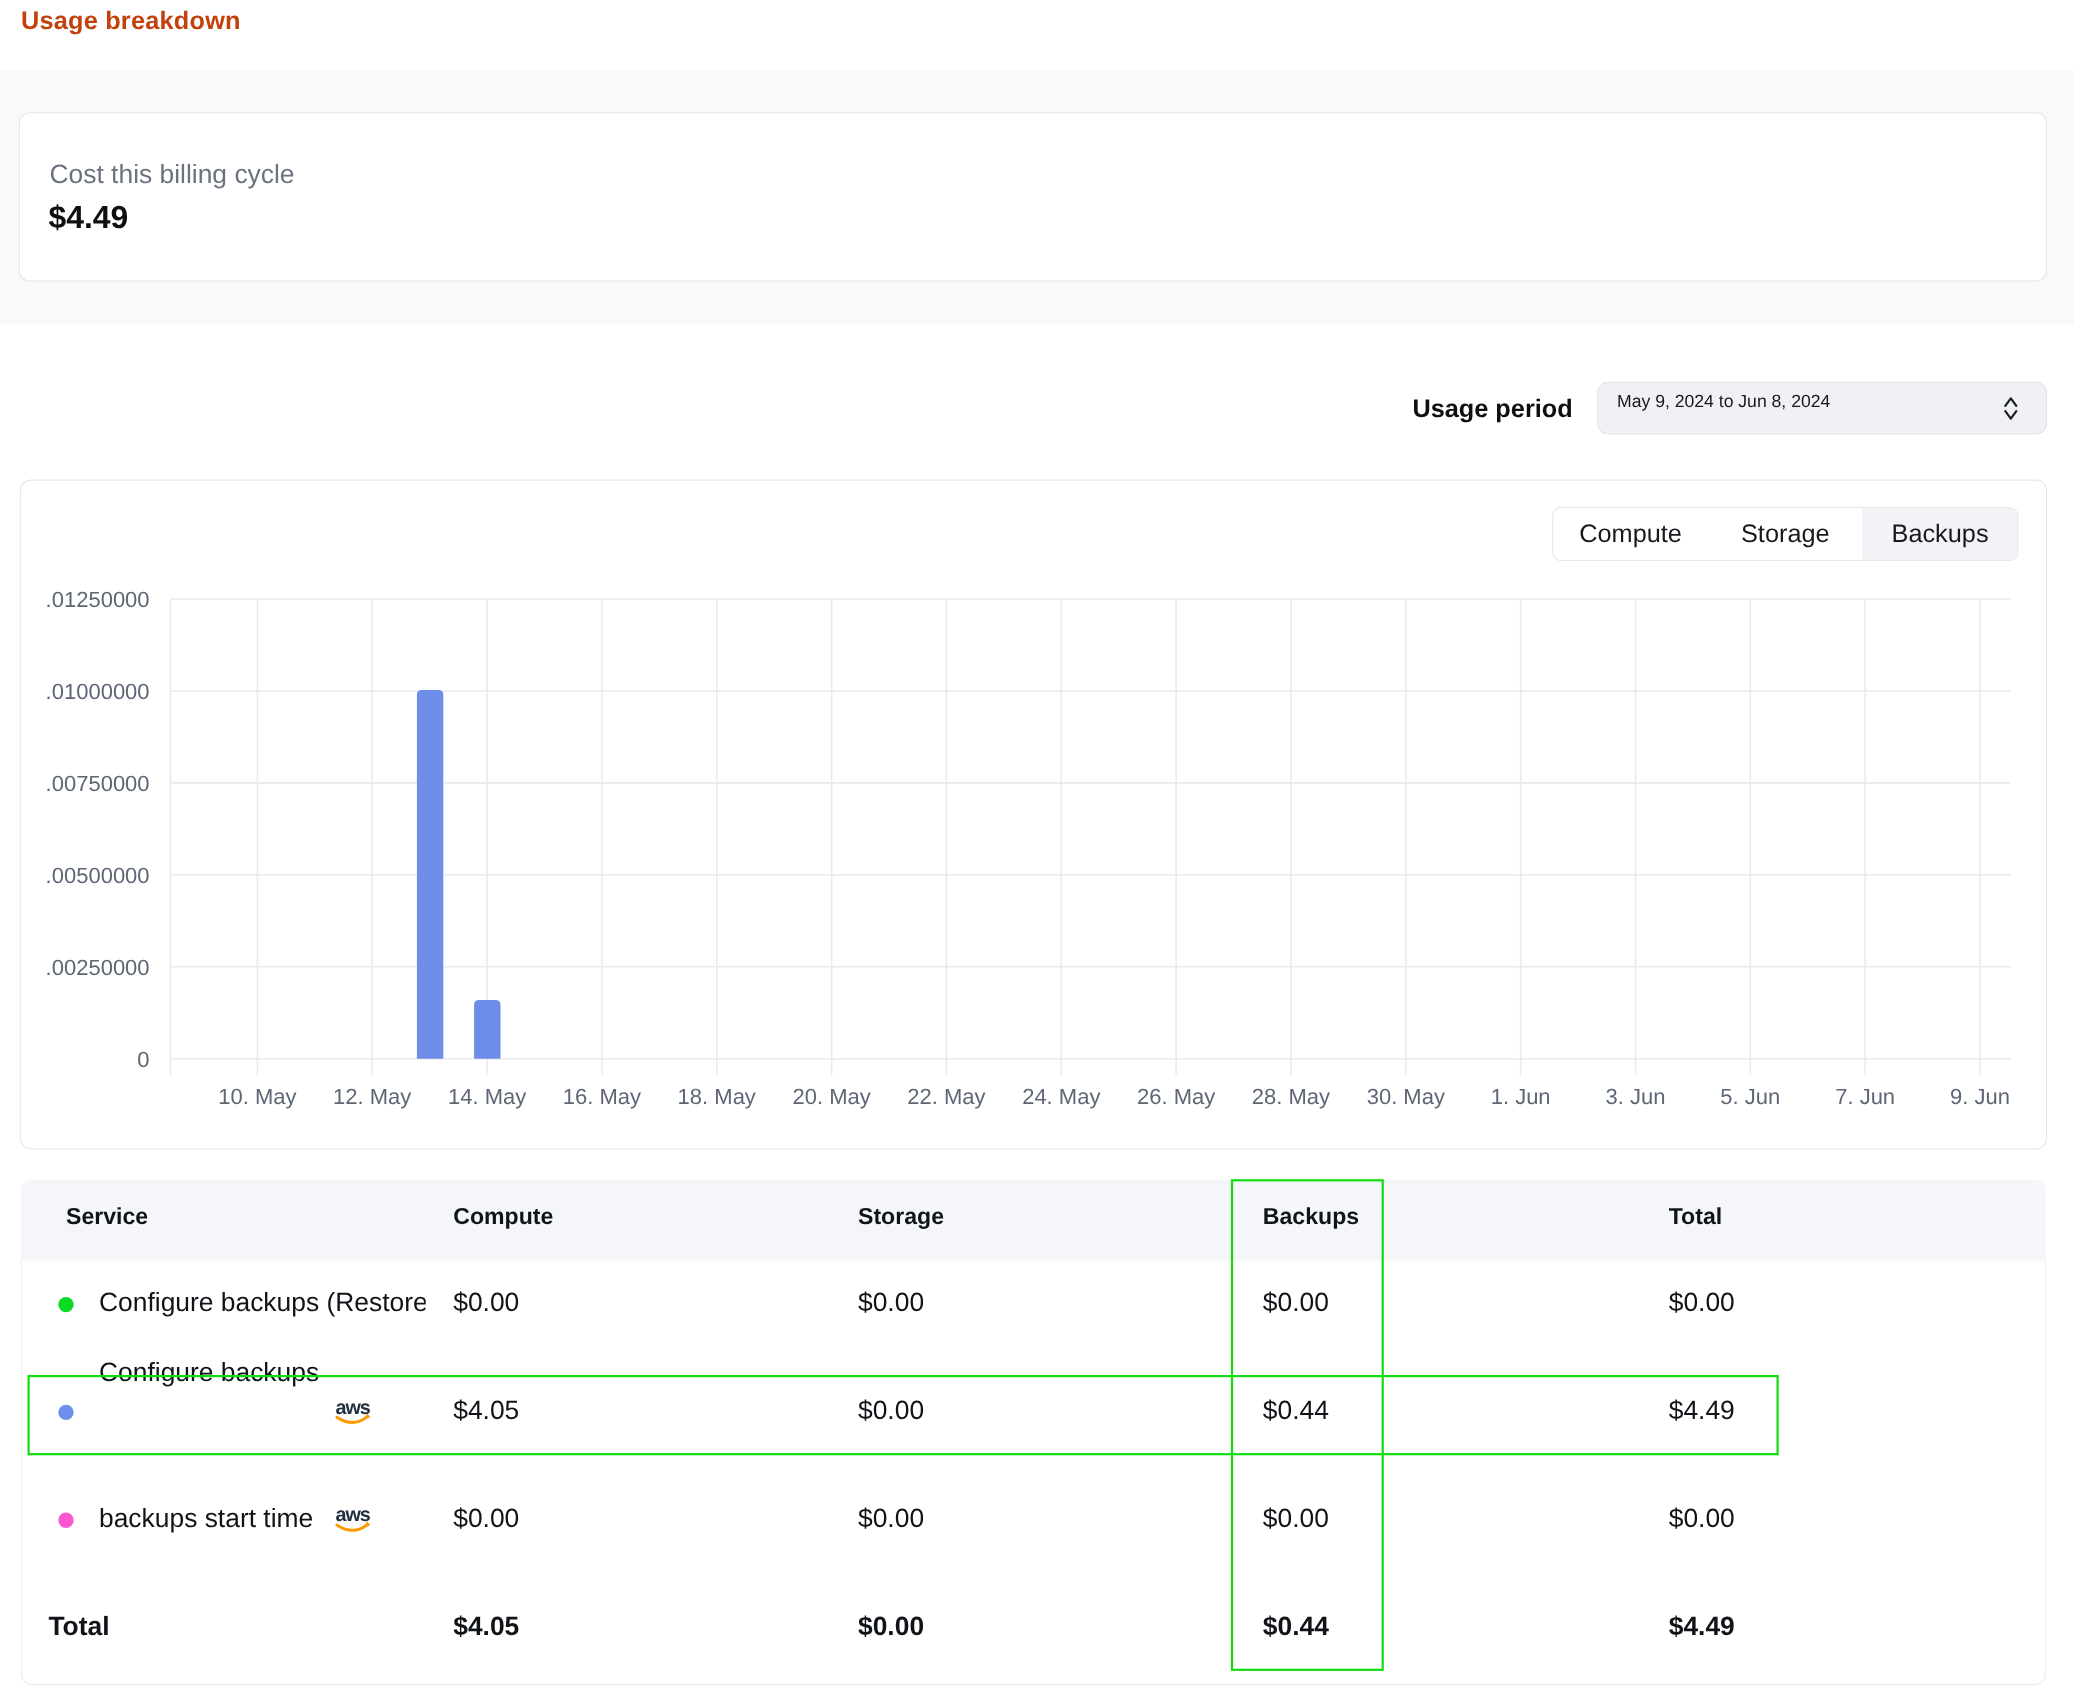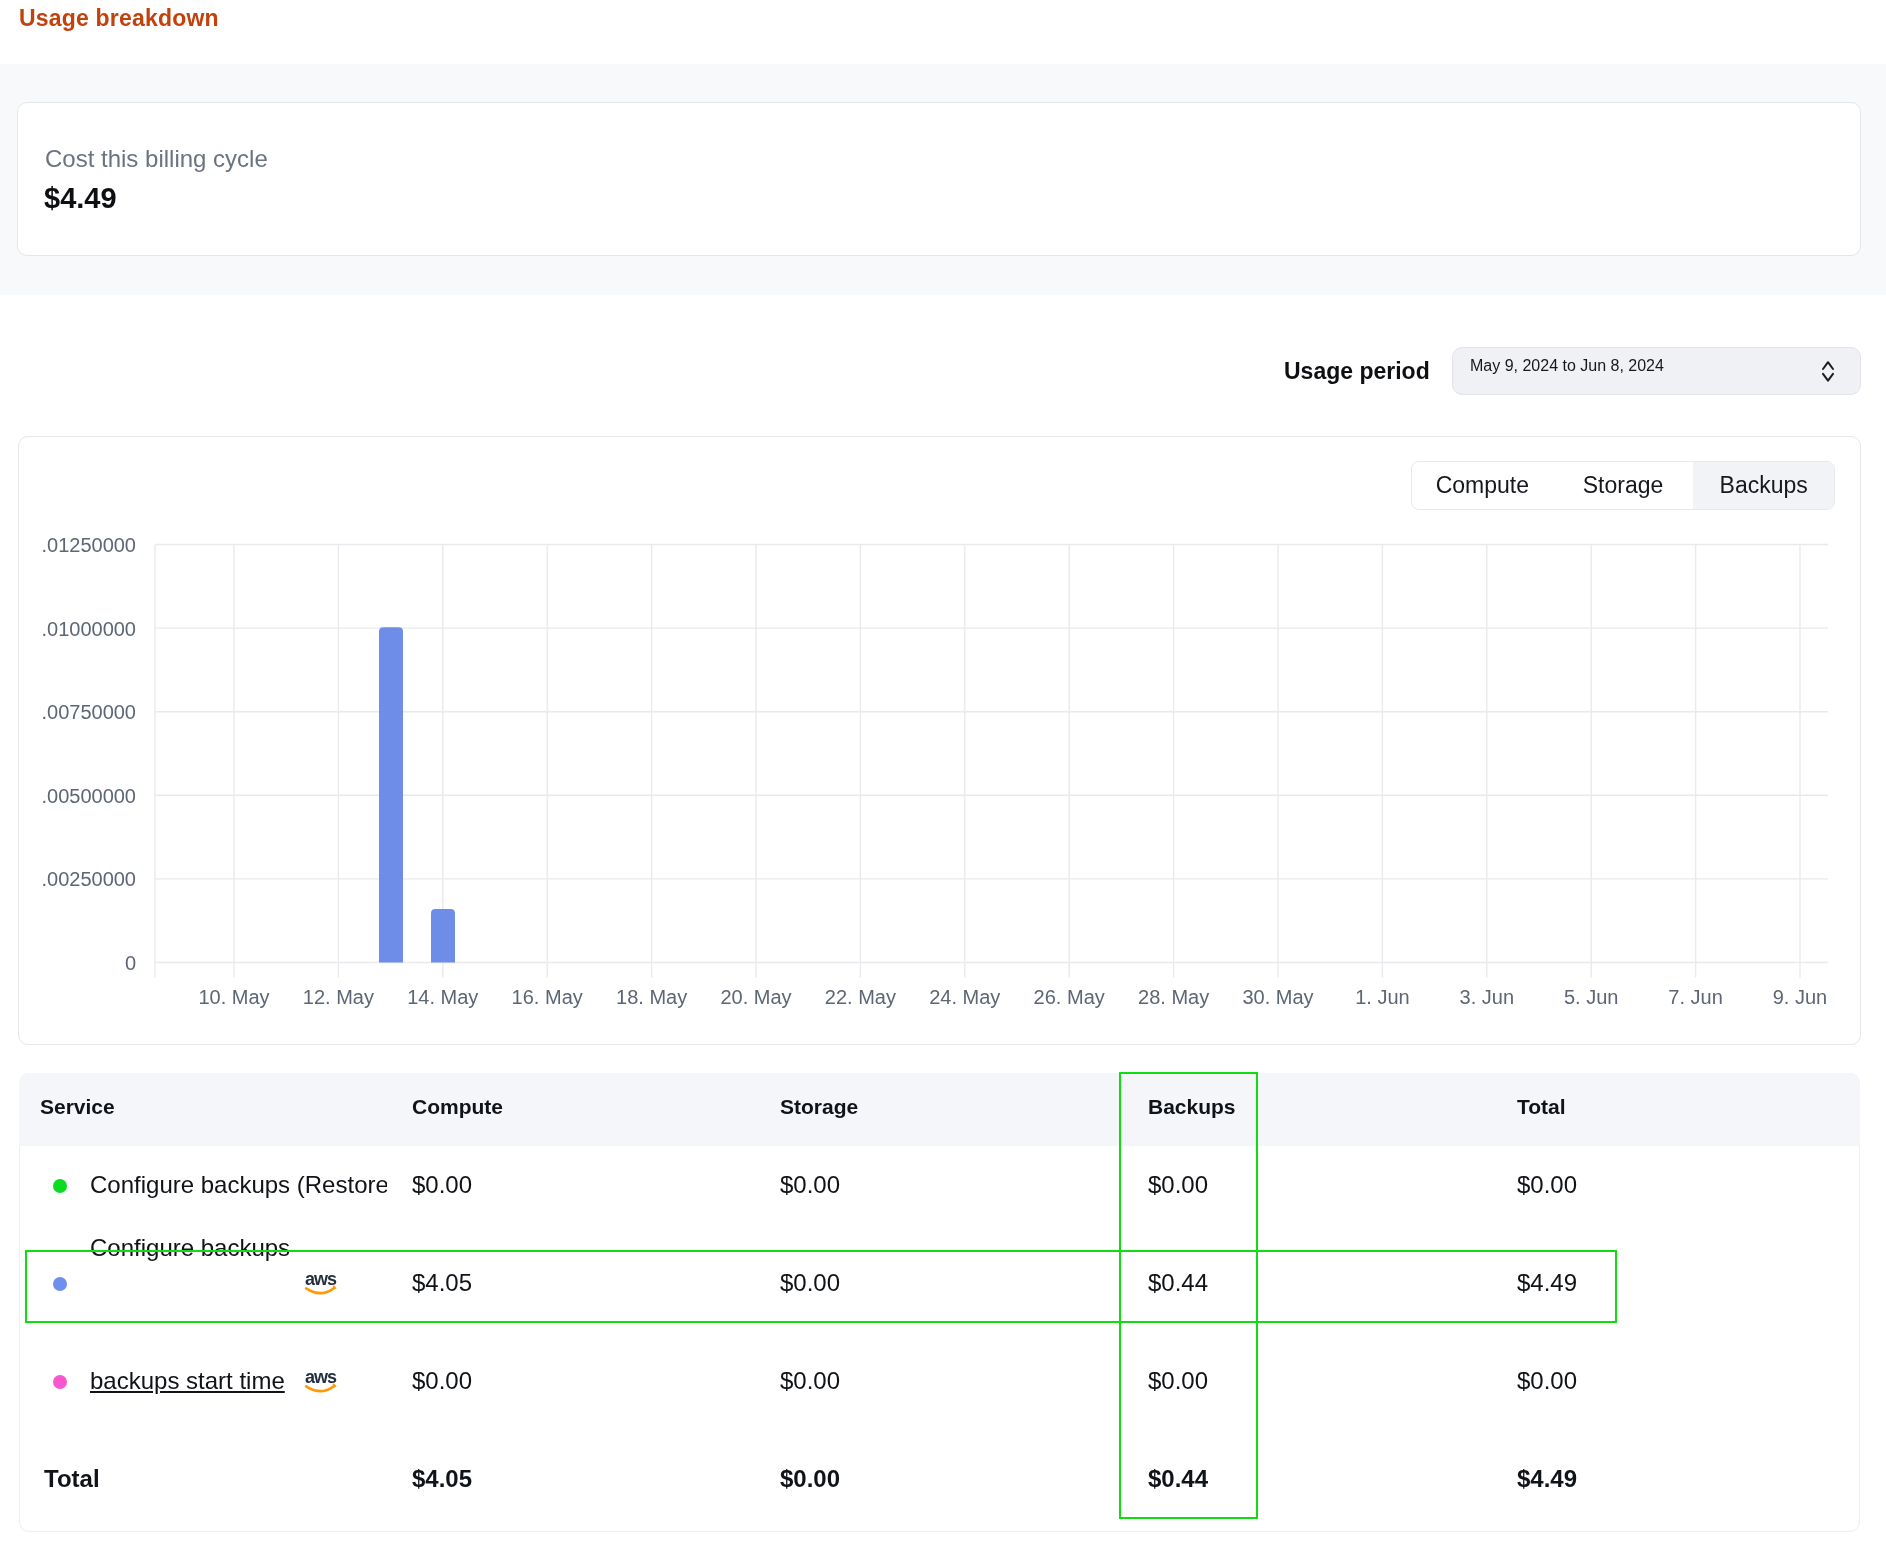--- a/index.html
+++ b/index.html
@@ -124,21 +124,21 @@
       <text x="1364.4" y="568">1. Jun</text>
       <text x="1468.8" y="568">3. Jun</text>
       <text x="1573.2" y="568">5. Jun</text>
       <text x="1677.6" y="568">7. Jun</text>
       <text x="1782.0" y="568">9. Jun</text>
     </g>
   </svg>
 
   <div class="abs tbox"></div>
   <div class="abs thead"></div>
-  <div class="abs th" style="left:40px;text-align:right;">Service</div>
+  <div class="abs th" style="left:60px;text-align:right;">Service</div>
   <div class="abs th" style="left:412px;">Compute</div>
   <div class="abs th" style="left:780px;">Storage</div>
   <div class="abs th" style="left:1148px;">Backups</div>
   <div class="abs th" style="left:1517px;">Total</div>
 
   <div class="abs dot" style="left:53px; top:1179px; background:#0cdb24;"></div>
   <div class="abs td" style="left:90px; top:1171px; width:297px; overflow:hidden; white-space:nowrap;">Configure backups (Restore to ...)</div>
   <div class="abs td" style="left:412px; top:1171px;">$0.00</div>
   <div class="abs td" style="left:780px; top:1171px;">$0.00</div>
   <div class="abs td" style="left:1148px; top:1171px;">$0.00</div>
@@ -150,21 +150,21 @@
     <text x="2" y="17" font-size="18" font-weight="700" fill="#232f3e" letter-spacing="-1.0">aws</text>
     <path d="M3.2 20.4 Q 18 30 30.3 20.4" fill="none" stroke="#f90" stroke-width="2.6" stroke-linecap="round"></path>
     <path d="M28.8 22.3 L 33.7 20.5 L 30.9 17.2 L 29.6 18.6 L 31.2 20.2 Z" fill="#f90"></path>
   </svg>
   <div class="abs td" style="left:412px; top:1269px;">$4.05</div>
   <div class="abs td" style="left:780px; top:1269px;">$0.00</div>
   <div class="abs td" style="left:1148px; top:1269px;">$0.44</div>
   <div class="abs td" style="left:1517px; top:1269px;">$4.49</div>
 
   <div class="abs dot" style="left:53px; top:1375px; background:#f857d0;"></div>
-  <div class="abs td" style="left:90px; top:1367px;text-decoration:underline;">backups start time</div>
+  <div class="abs td" style="left:90px; top:1367px;">backups start time</div>
   <svg class="abs" style="left:303px; top:1366px;" width="36" height="27" viewBox="0 0 36 27">
     <text x="2" y="17" font-size="18" font-weight="700" fill="#232f3e" letter-spacing="-1.0">aws</text>
     <path d="M3.2 20.4 Q 18 30 30.3 20.4" fill="none" stroke="#f90" stroke-width="2.6" stroke-linecap="round"></path>
     <path d="M28.8 22.3 L 33.7 20.5 L 30.9 17.2 L 29.6 18.6 L 31.2 20.2 Z" fill="#f90"></path>
   </svg>
   <div class="abs td" style="left:412px; top:1367px;">$0.00</div>
   <div class="abs td" style="left:780px; top:1367px;">$0.00</div>
   <div class="abs td" style="left:1148px; top:1367px;">$0.00</div>
   <div class="abs td" style="left:1517px; top:1367px;">$0.00</div>
 

